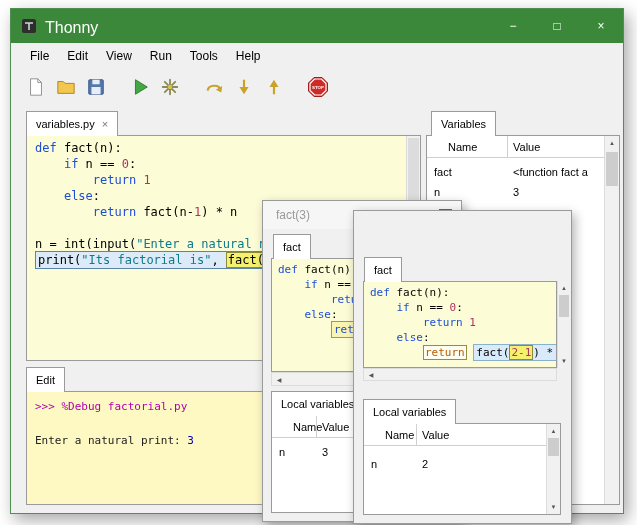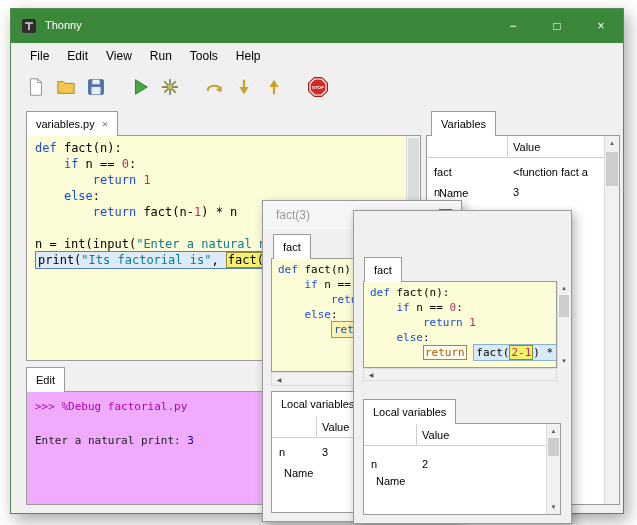--- a/index.html
+++ b/index.html
@@ -6,21 +6,21 @@
   body { margin:0; background:#fff; }
   .screen { position:relative; width:637px; height:525px; background:#fff;
             font-family:"Liberation Sans", sans-serif; overflow:hidden; }
 
   
   .app-window { position:absolute; left:10px; top:8px; width:614px; height:506px;
                 background:#f0f0f0; border:1px solid #4f8f4f; z-index:1;
                 box-shadow:4px 6px 16px rgba(0,0,0,.35); }
   .titlebar { position:absolute; left:0; top:0; right:0; height:34px; background:#3b883b; }
   .app-icon { position:absolute; left:10px; top:9px; width:16px; height:16px; }
-  .title-text { position:absolute; left:34px; top:10px; color:#fff; font-size:11px; }
+  .title-text { position:absolute; left:34px; top:10px; color:#fff; font-size:16px; }
   .win-controls { position:absolute; right:0; top:0; height:34px; display:flex; }
   .win-btn { width:44px; height:34px; color:#fff; font-size:12px;
              display:flex; align-items:center; justify-content:center; }
   .menubar { position:absolute; left:0; top:34px; right:0; height:26px;
              display:flex; align-items:center; padding-left:10px; }
   .menu-item { font-size:12px; color:#000; padding:4px 9px; }
   .toolbar { position:absolute; left:0; top:60px; right:0; height:36px;
              display:flex; align-items:center; padding-left:10px; }
   .tool-btn { width:30px; height:30px; display:flex; align-items:center; justify-content:center; }
   .tool-btn.grp { margin-left:14px; }
@@ -40,34 +40,34 @@
   .code .num { color:#b03060; }
   .code .str { color:#0c7a8d; }
   .code .stmt { border:1px solid #5b85a8; background:#ddebf9; padding:1px 3px 1px 2px; }
   .code .focus { border:1px solid #8f8a3a; background:#f5f06e; padding:0 1px; }
   .code .focus-stmt { border:1px solid #a09a50; background:#fbf5b4; padding:1px 2px; }
   .code .kwbox { border:1px solid #9a8a4a; background:#fffdf0; color:#b75c00; padding:0 1px; }
   .code .expr { border:1px solid #8ab0cc; background:#d9eafa; padding:1px 2px; }
 
   #shell-tab { left:15px; top:358px; }
   .shell-body { position:absolute; left:15px; top:382px; width:395px; height:114px;
-                background:#f0abfc; border:1px solid #9a9a9a; overflow:hidden; z-index:1; }
+                background:#fef9c3; border:1px solid #9a9a9a; overflow:hidden; z-index:1; }
   .shell-code { font-size:11px; line-height:17px; padding:6px 0 0 8px; }
   .shell-code .magic { color:#b000b0; }
   .shell-code .io { color:#222; }
   .shell-code .stdin { color:#0000b5; }
 
   #vars-tab { left:420px; top:102px; }
   .vars-panel { position:absolute; left:415px; top:126px; width:194px; height:370px;
                 background:#fff; border:1px solid #9a9a9a; z-index:1; overflow:hidden; }
 
   
   .tv-header { position:absolute; left:0; top:0; height:22px; border-bottom:1px solid #cfcfcf;
                font-size:11px; background:#fff; }
-  .tv-h-name { position:absolute; left:12px; top:5px;margin-top:46px; }
+  .tv-h-name { position:absolute; left:21px; top:5px; }
   .tv-h-value { position:absolute; top:5px; }
   .tv-div { position:absolute; top:0; bottom:0; width:1px; background:#cfcfcf; }
   .tv-row { position:absolute; left:0; height:20px; font-size:11px; }
   .tv-c-name { position:absolute; left:7px; top:4px; }
   .tv-c-value { position:absolute; top:4px; white-space:nowrap; }
 
   .vars-panel .tv-header { right:15px; }
   .vars-panel .tv-h-value, .vars-panel .tv-c-value { left:86px; }
   .vars-panel .tv-div { left:80px; }
   .vars-panel .tv-row { right:15px; }

